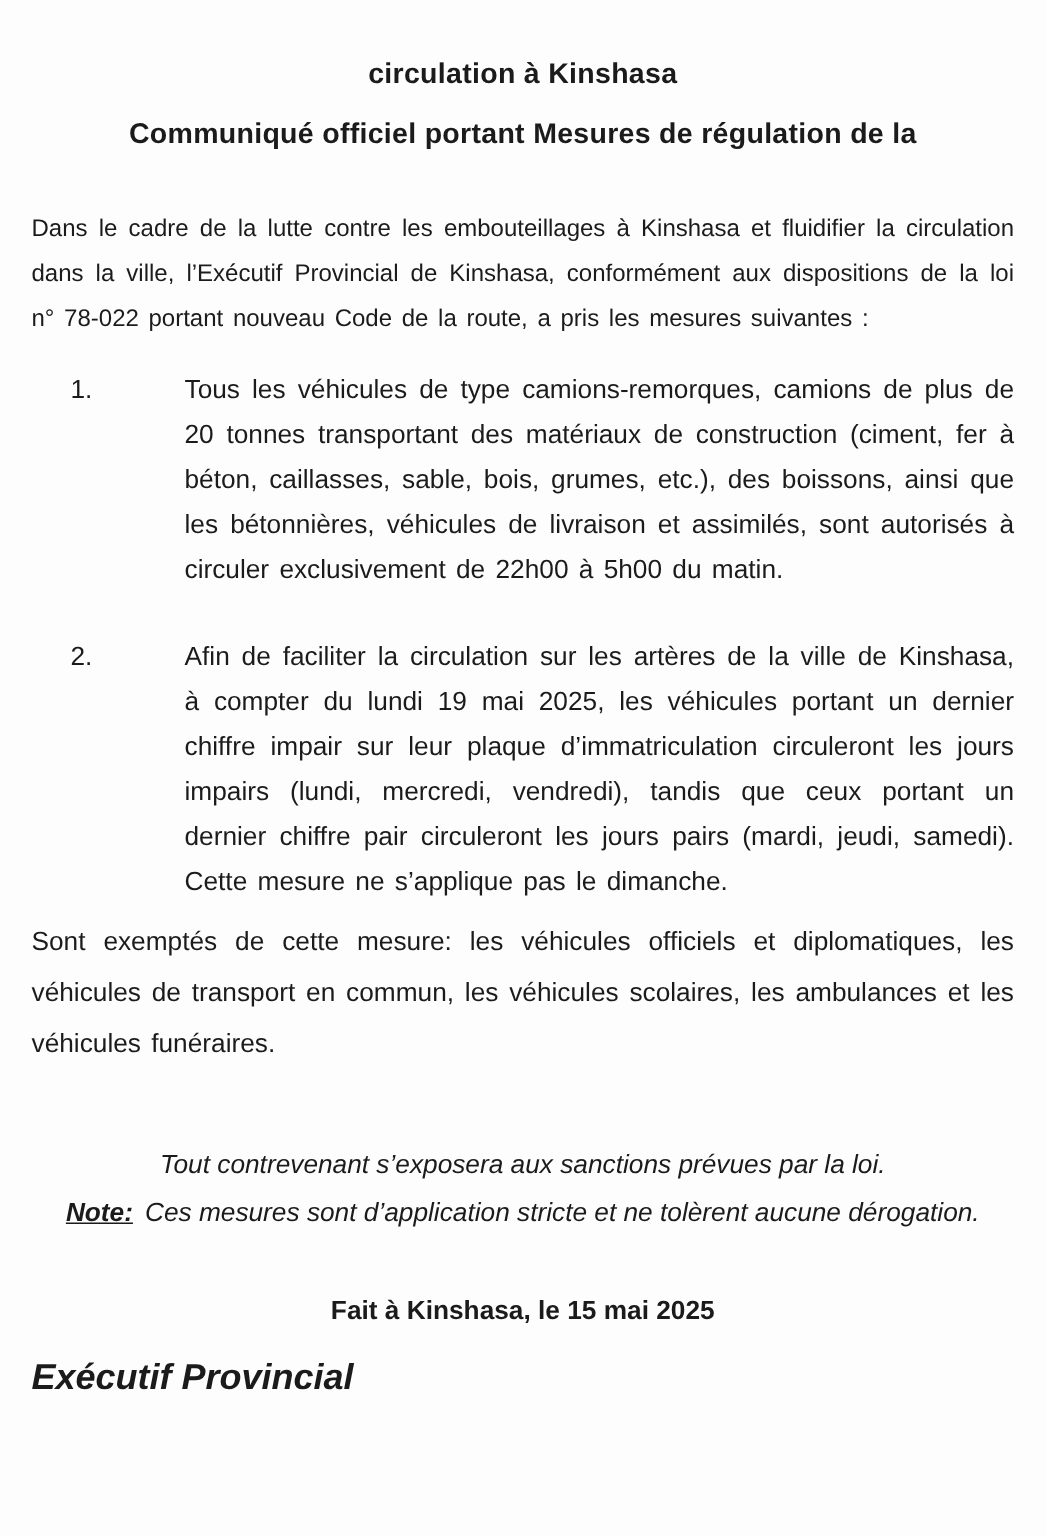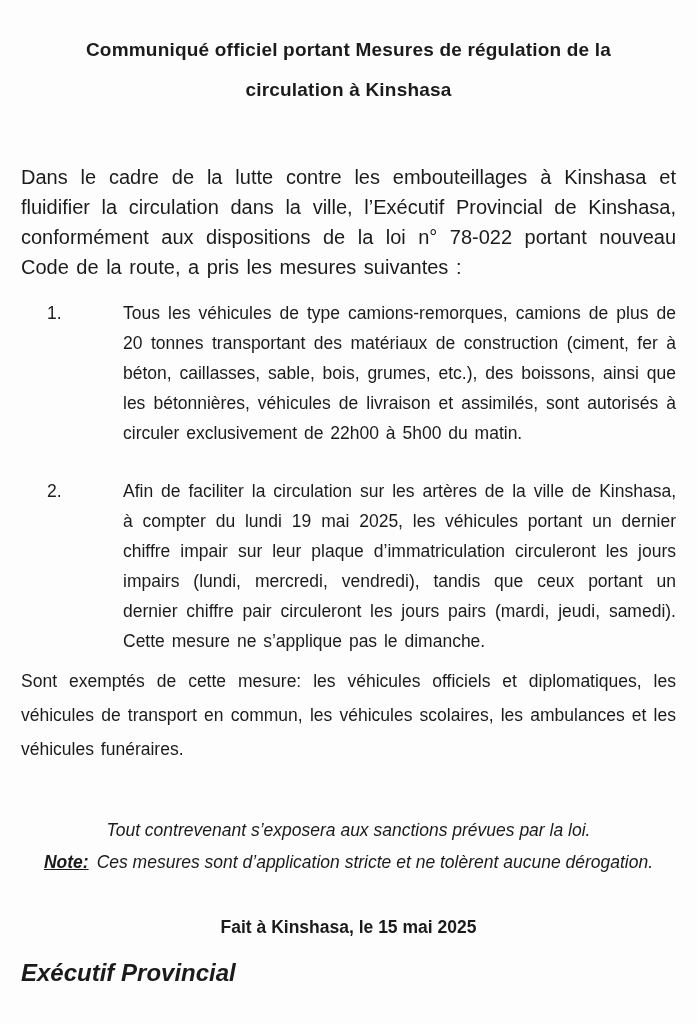--- a/index.html
+++ b/index.html
@@ -18,22 +18,22 @@
     overflow: hidden;
   }
   .title {
     text-align: center;
     font-weight: bold;
     font-size: 19px;
     line-height: 40px;
     letter-spacing: 0.2px;
   }
   .intro {
-    margin-top: 52px;
-    font-size: 20px;
+    margin-top: 28px;
+    font-size: 16px;
     line-height: 30px;
     text-align: justify;
     word-spacing: 2px;
   }
   .measures {
     margin-top: 16px;
     list-style: none;
   }
   .measure {
     display: flex;
@@ -87,22 +87,22 @@
     line-height: 26px;
     font-style: italic;
   }
 </style>
 </head>
 <body>
 
 <div class="page">
 
   <h1 class="title">
+    <div>circulation à Kinshasa</div>
     <div>Communiqué officiel portant Mesures de régulation de la</div>
-    <div>circulation à Kinshasa</div>
   </h1>
 
   <p class="intro">Dans le cadre de la lutte contre les embouteillages à Kinshasa et fluidifier la circulation dans la ville, l’Exécutif Provincial de Kinshasa, conformément aux dispositions de la loi n° 78-022 portant nouveau Code de la route, a pris les mesures suivantes :</p>
 
   <ol class="measures">
     <li class="measure">
       <span class="measure-number">1.</span>
       <span class="measure-text">Tous les véhicules de type camions-remorques, camions de plus de 20 tonnes transportant des matériaux de construction (ciment, fer à béton, caillasses, sable, bois, grumes, etc.), des boissons, ainsi que les bétonnières, véhicules de livraison et assimilés, sont autorisés à circuler exclusivement de 22h00 à 5h00 du matin.</span>
     </li>
     <li class="measure">

